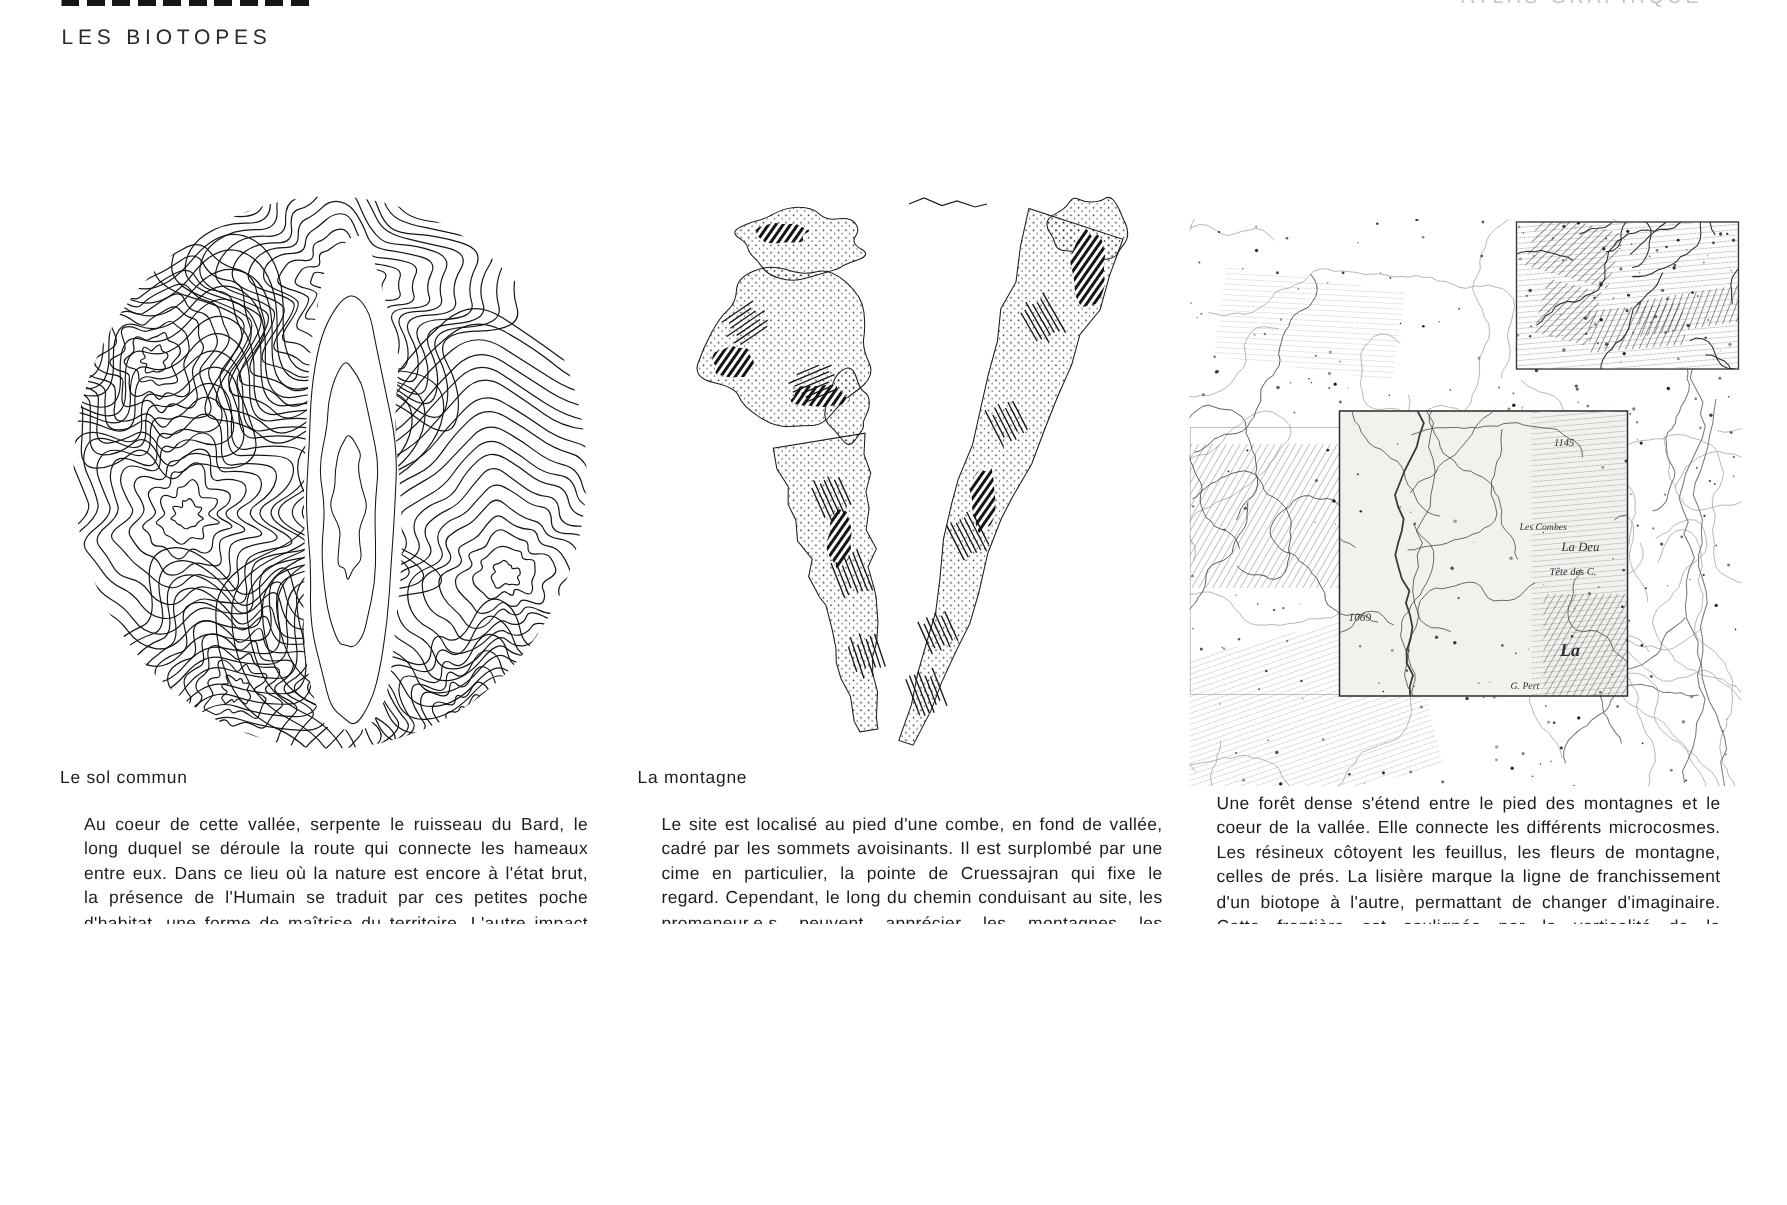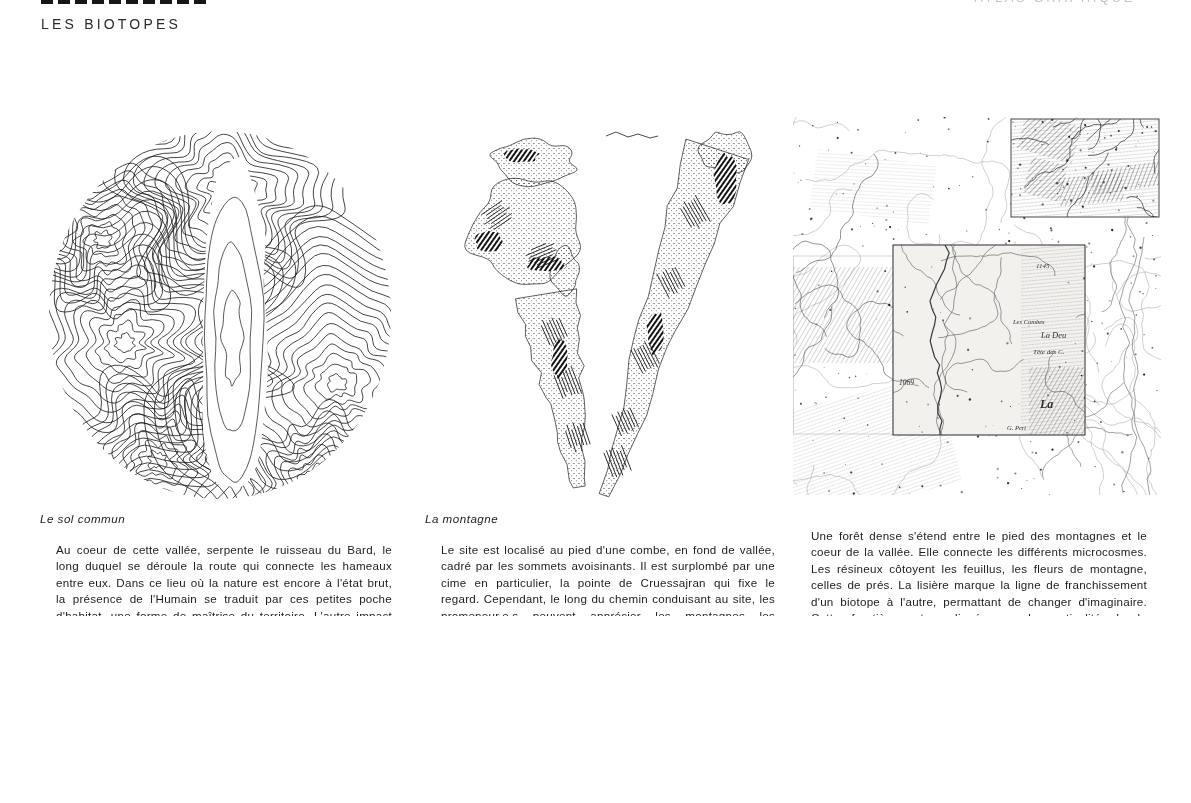--- a/index.html
+++ b/index.html
@@ -12,30 +12,30 @@
   .page-title{position:absolute;left:41px;top:16px;font-size:14px;letter-spacing:3.2px;
         color:#2b2b2b;font-weight:400;}
   .header-right{position:absolute;top:0;right:56px;height:7px;overflow:hidden;}
   .header-right span{display:block;margin-top:-10px;font-size:13px;letter-spacing:2.6px;
         color:#c4c4c4;white-space:nowrap;}
 
   
   .fig{position:absolute;}
   .fig-1{left:45px;top:128px;width:350px;height:375px;}
   .fig-2{left:428px;top:122px;width:345px;height:395px;}
-  .fig-3{left:793px;top:117px;width:368px;height:378px;}
+  .fig-3{left:793px;top:146px;width:368px;height:378px;}
   .fig svg{display:block;}
   .maplabel{font-family:"Liberation Serif",serif;font-style:italic;fill:#2f2f2f;}
 
   
   .col{position:absolute;top:512px;}
   .col-1{left:40px;width:368px;}
   .col-2{left:425px;width:366px;}
   .col-3{left:795px;width:368px;}
-  .caption{font-size:11.6px;letter-spacing:.5px;color:#1c1c1c;margin:0 0 17px 0;font-style:italic;}
+  .caption{font-size:11.6px;letter-spacing:.5px;color:#1c1c1c;margin:0 0 17px 0;}
   .body-text{font-size:11.6px;line-height:16.4px;letter-spacing:.25px;word-spacing:.6px;
         text-align:justify;color:#1c1c1c;margin:16px;}
 
   
   .page-number{position:absolute;left:0;top:765px;width:100%;text-align:center;
         font-family:Liberation Sans, sans-serif;font-size:11px;letter-spacing:1.5px;color:#222;}
 </style>
 </head>
 <body>
 

